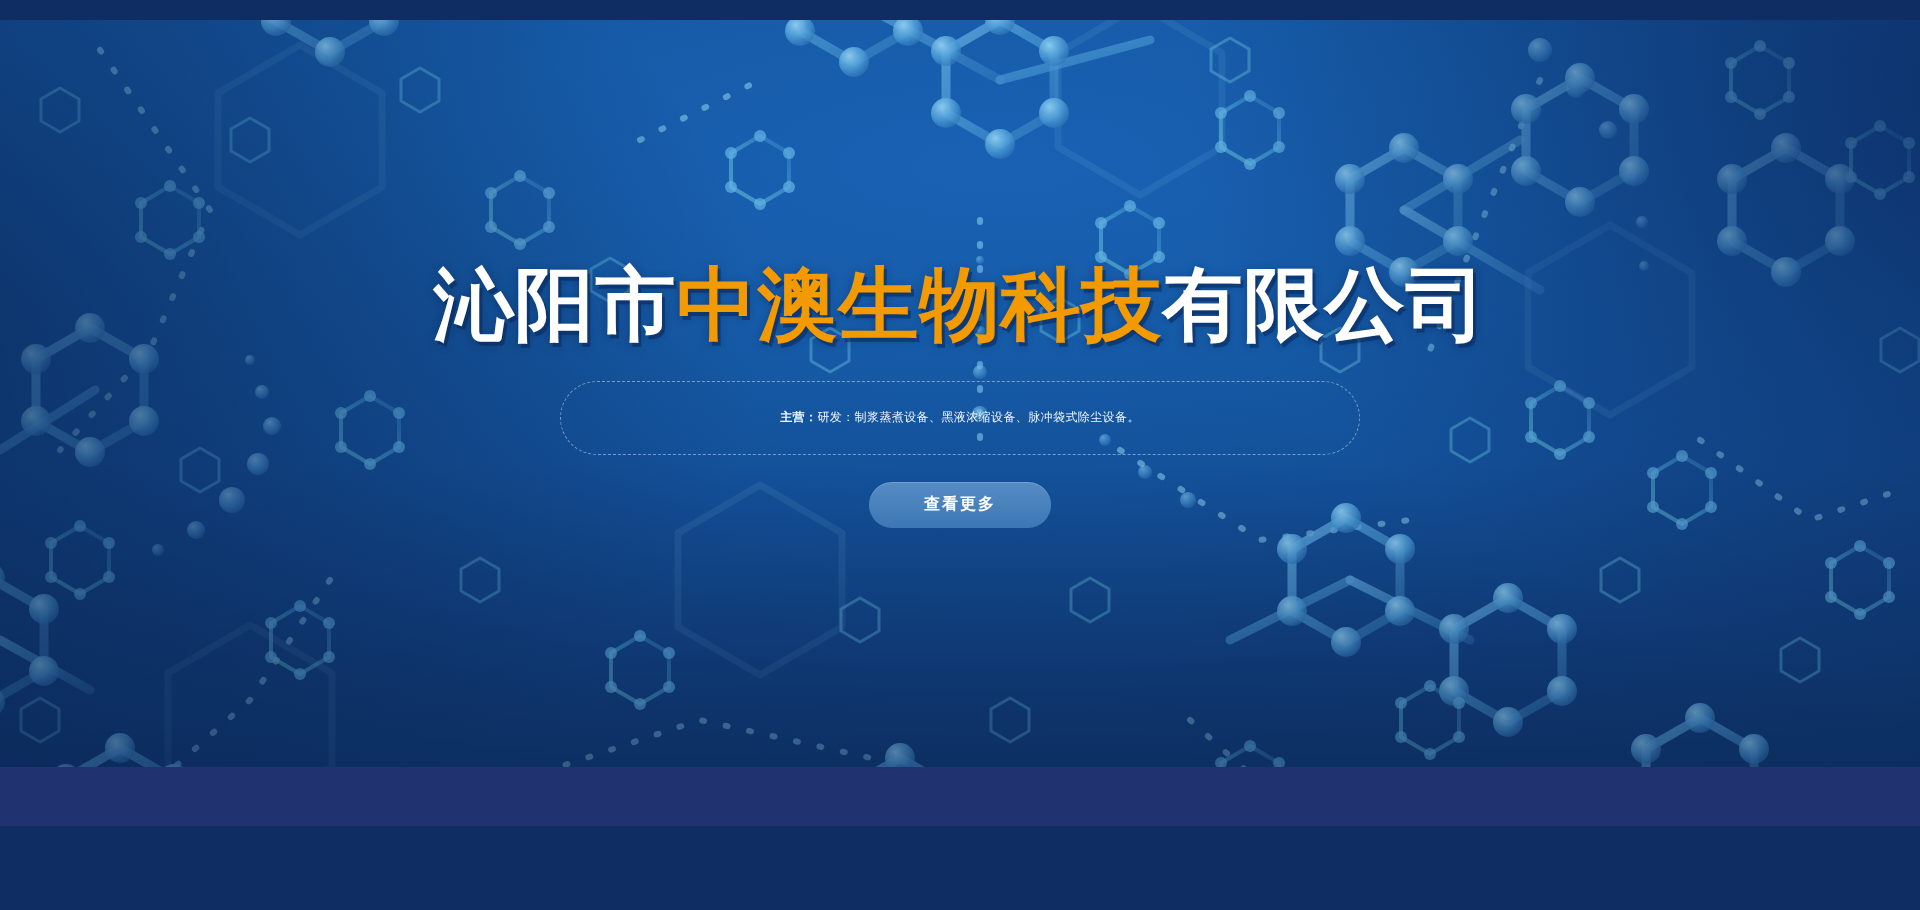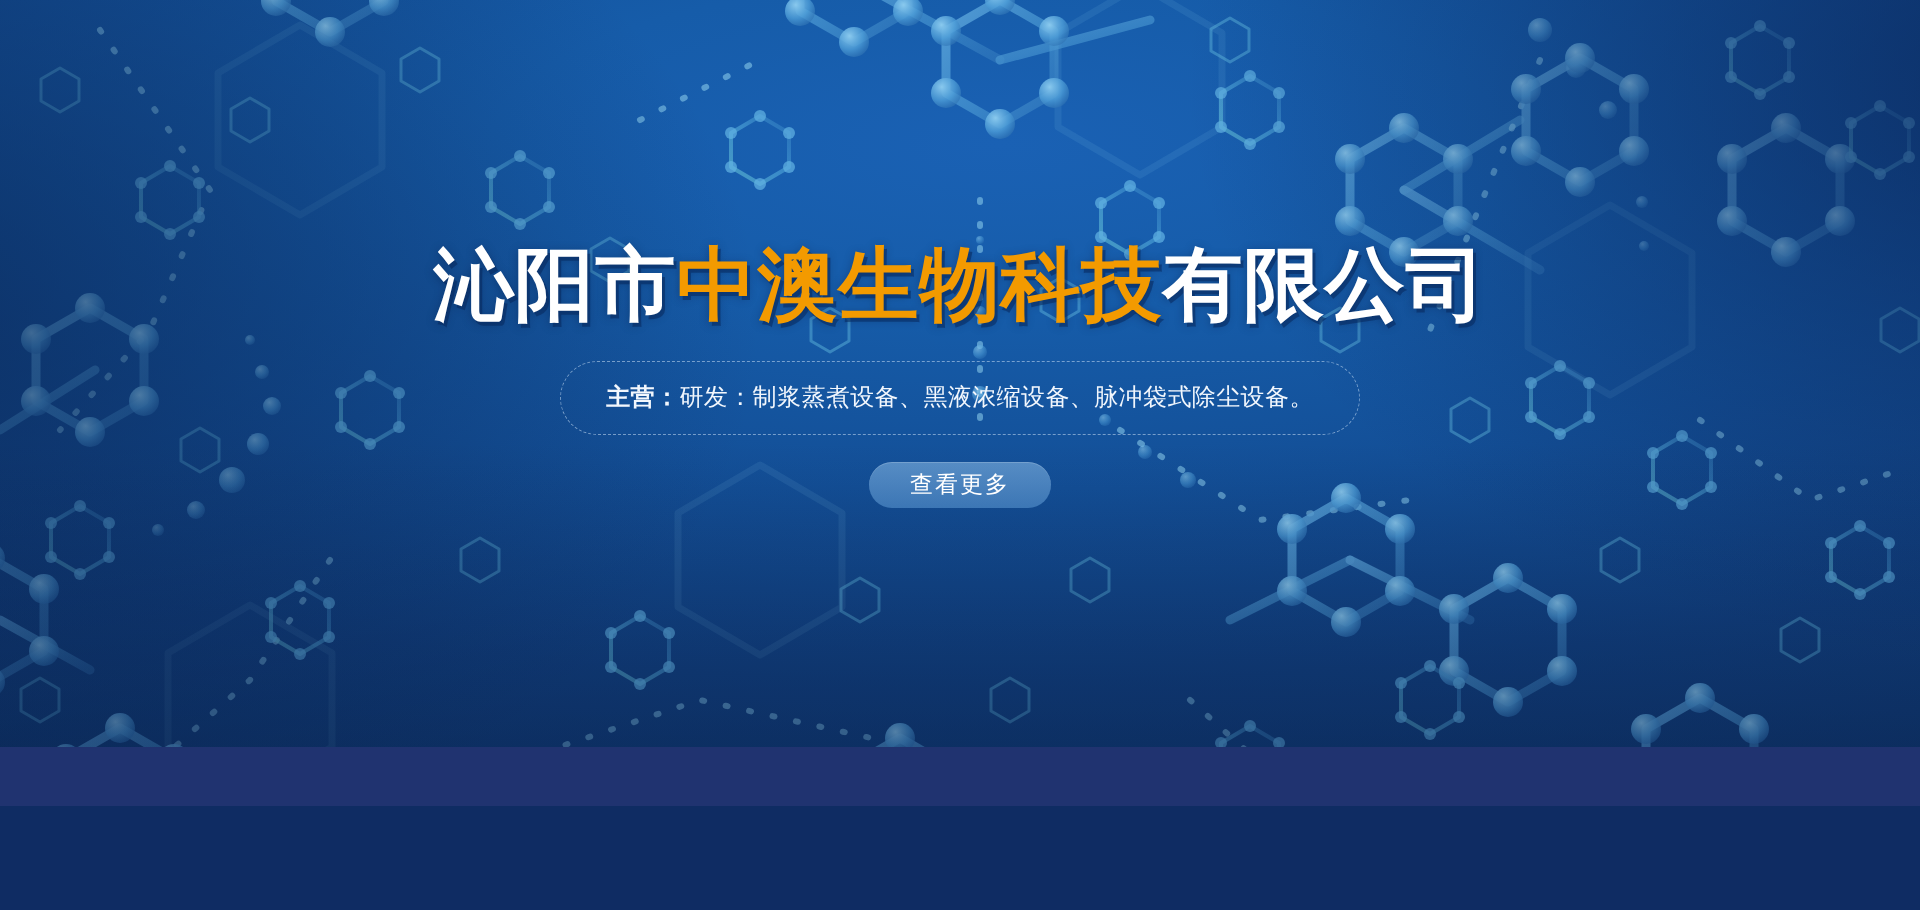--- a/index.html
+++ b/index.html
@@ -11,20 +11,21 @@
   body {
     font-family: "Liberation Sans", "DejaVu Sans", sans-serif;
   }
 
   .stage {
     position: relative;
     width: 1920px;
     height: 806px;
     overflow: hidden;
     background: #701a75;
+    margin-top: 20px;
   }
 
   
   .bg-base {
     position: absolute;
     inset: 0;
     background:
       radial-gradient(120% 95% at 52% 18%, #1a61b4 0%, #165ca9 22%, #134f97 45%, #113f7e 70%, #0f3468 100%);
   }
   .bg-vignette-left {
@@ -80,41 +81,42 @@
   .subtitle-box {
     margin-top: 33px;
     width: 800px;
     box-sizing: border-box;
     padding: 19px 34px 21px;
     border: 1px dashed rgba(200, 222, 245, 0.55);
     border-radius: 999px;
     text-align: center;
   }
   .subtitle-line {
-    font-size: 24px;
+    font-size: 12px;
     line-height: 32px;
     color: #f2f7fd;
     letter-spacing: 0.4px;
     white-space: nowrap;
   }
   .subtitle-line .lead { font-weight: 700; }
 
   .more-btn {
     margin-top: 27px;
     width: 182px;
     height: 46px;
     border: 0;
     border-radius: 999px;
     background: linear-gradient(to bottom, rgba(128,178,224,0.62), rgba(86,146,205,0.62));
     color: #ffffff;
-    font-size: 23px;
+    font-size: 16px;
     font-family: inherit;
     letter-spacing: 2px;
     cursor: pointer;
     box-shadow: inset 0 1px 0 rgba(255,255,255,0.18);
+    font-weight: bold;
   }
 
   
   .bottom-bar {
     position: absolute;
     left: 0;
     bottom: 0;
     width: 1920px;
     height: 59px;
     background: #203370;

